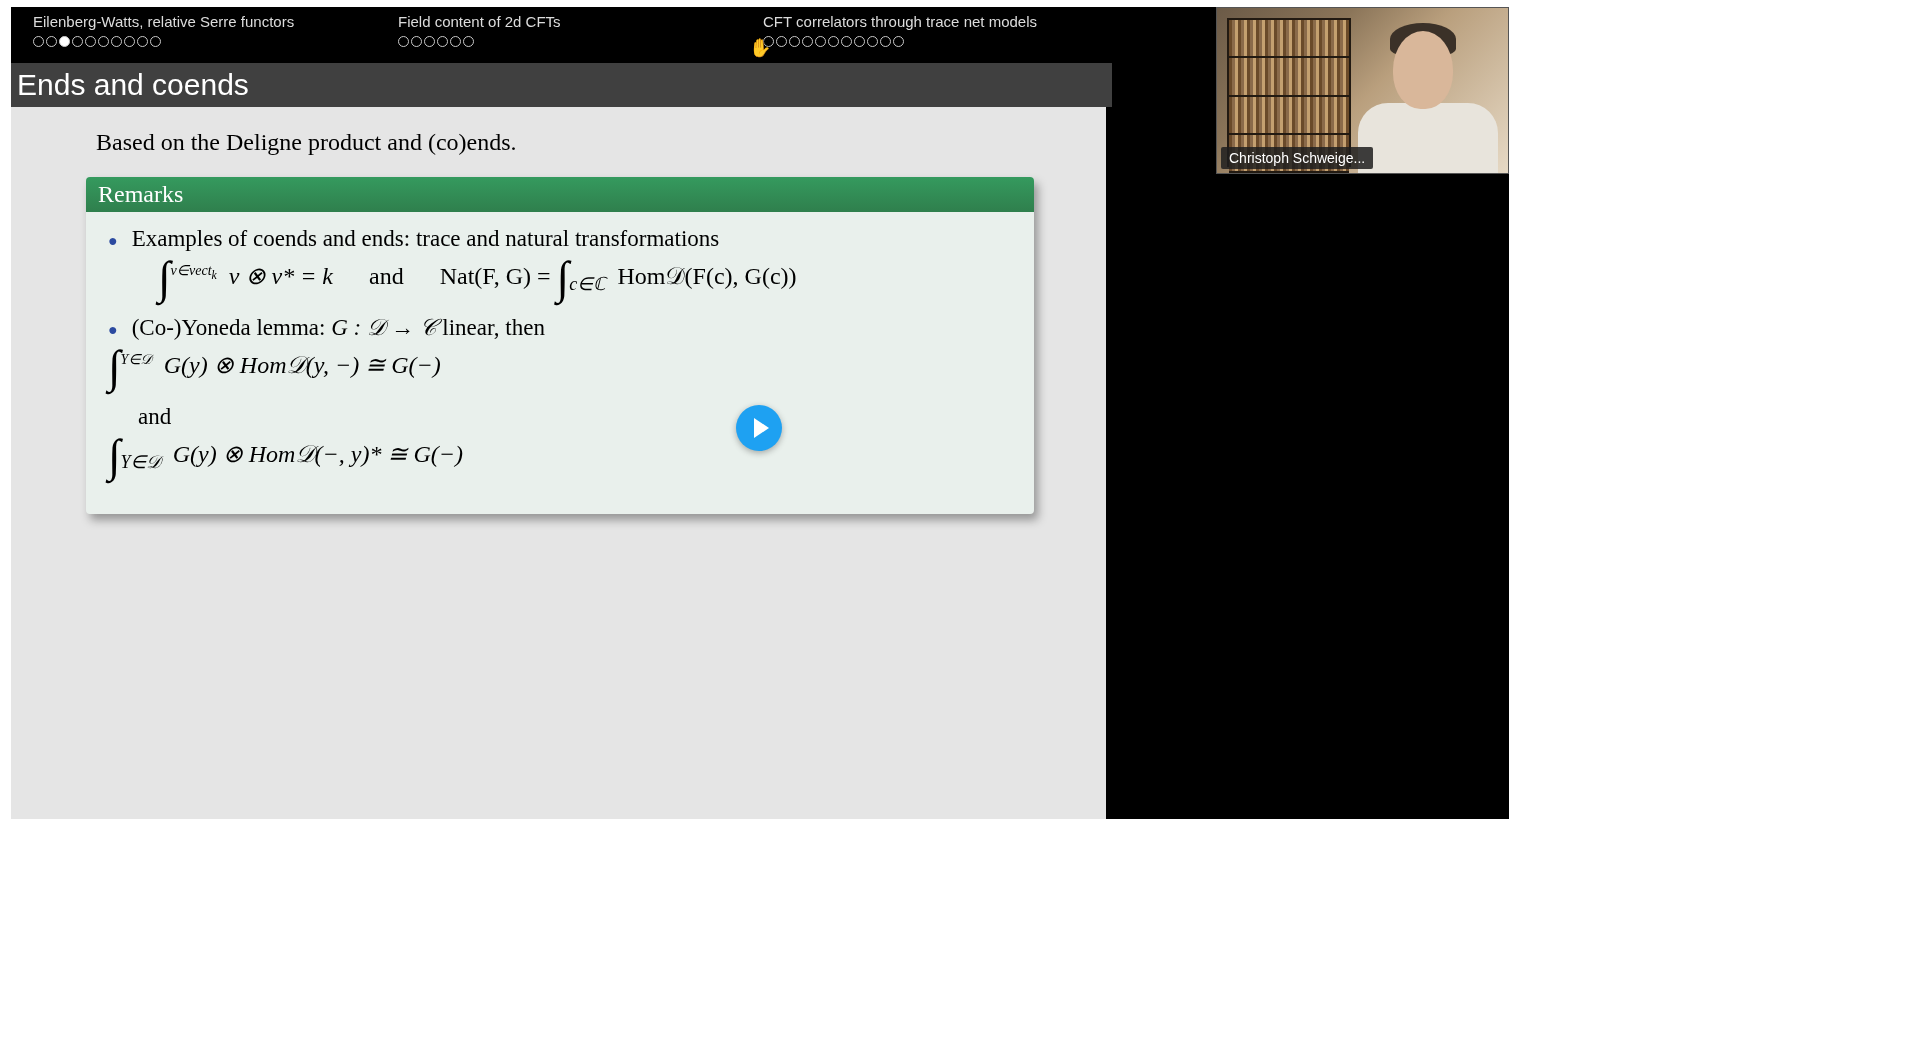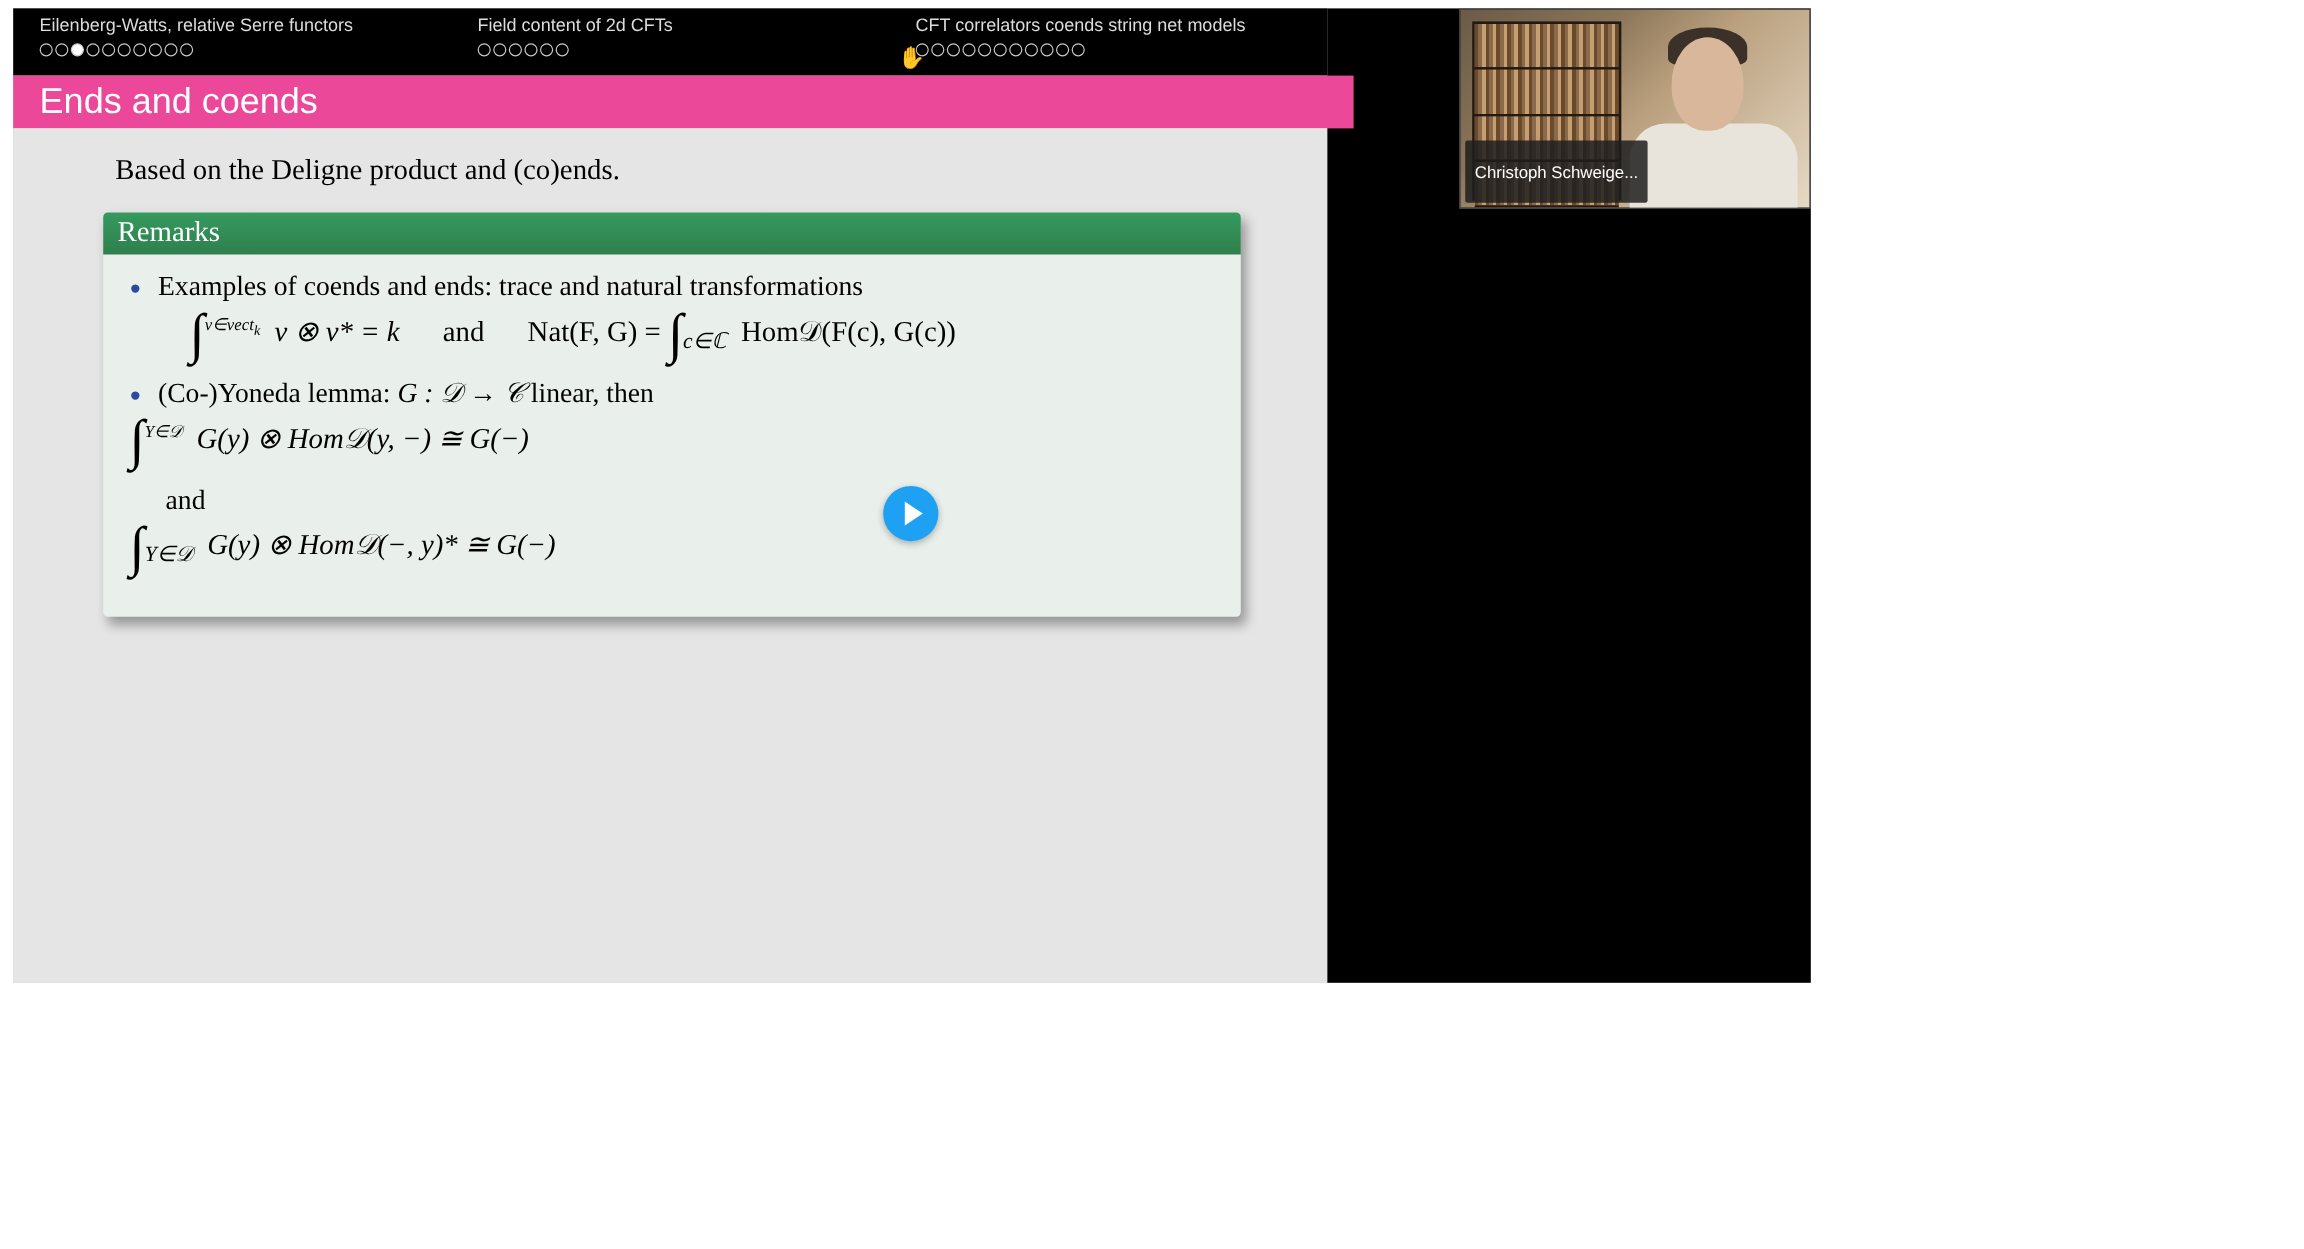--- a/index.html
+++ b/index.html
@@ -63,25 +63,25 @@
   .dot.filled {
     background: #fff;
   }
   
   .title-bar {
     position: absolute;
     left: 0;
     top: 56px;
     width: 1095px;
     height: 44px;
-    background: #ec4899;
+    background: #404040;
     color: #fff;
     display: flex;
     align-items: center;
-    padding-left: 22px;
+    padding-left: 6px;
     font-size: 30px;
     font-weight: 400;
   }
   
   .body {
     position: absolute;
     left: 0;
     top: 100px;
     width: 1095px;
     bottom: 0;
@@ -204,21 +204,21 @@
     background: #e8e4dc;
     border-radius: 30px 30px 0 0;
   }
   .name-tag {
     position: absolute;
     left: 4px;
     bottom: 4px;
     background: rgba(30,30,30,0.85);
     color: #fff;
     font-size: 14px;
-    padding: 18px 8px;
+    padding: 3px 8px;
     border-radius: 2px;
     margin-top: 22px;
   }
   
   .play-btn {
     position: absolute;
     width: 46px;
     height: 46px;
     border-radius: 50%;
     background: #1ea1f2;
@@ -280,21 +280,21 @@
         <div class="nav-dots" id="dots-1">
             <span class="dot"></span>
             <span class="dot"></span>
             <span class="dot"></span>
             <span class="dot"></span>
             <span class="dot"></span>
             <span class="dot"></span>
           </div>
       </div>
       <div class="nav-section">
-        <div class="nav-title">CFT correlators coends string net models</div>
+        <div class="nav-title">CFT correlators through trace net models</div>
         <div class="nav-dots" id="dots-2">
             <span class="dot"></span>
             <span class="dot"></span>
             <span class="dot"></span>
             <span class="dot"></span>
             <span class="dot"></span>
             <span class="dot"></span>
             <span class="dot"></span>
             <span class="dot"></span>
             <span class="dot"></span>

